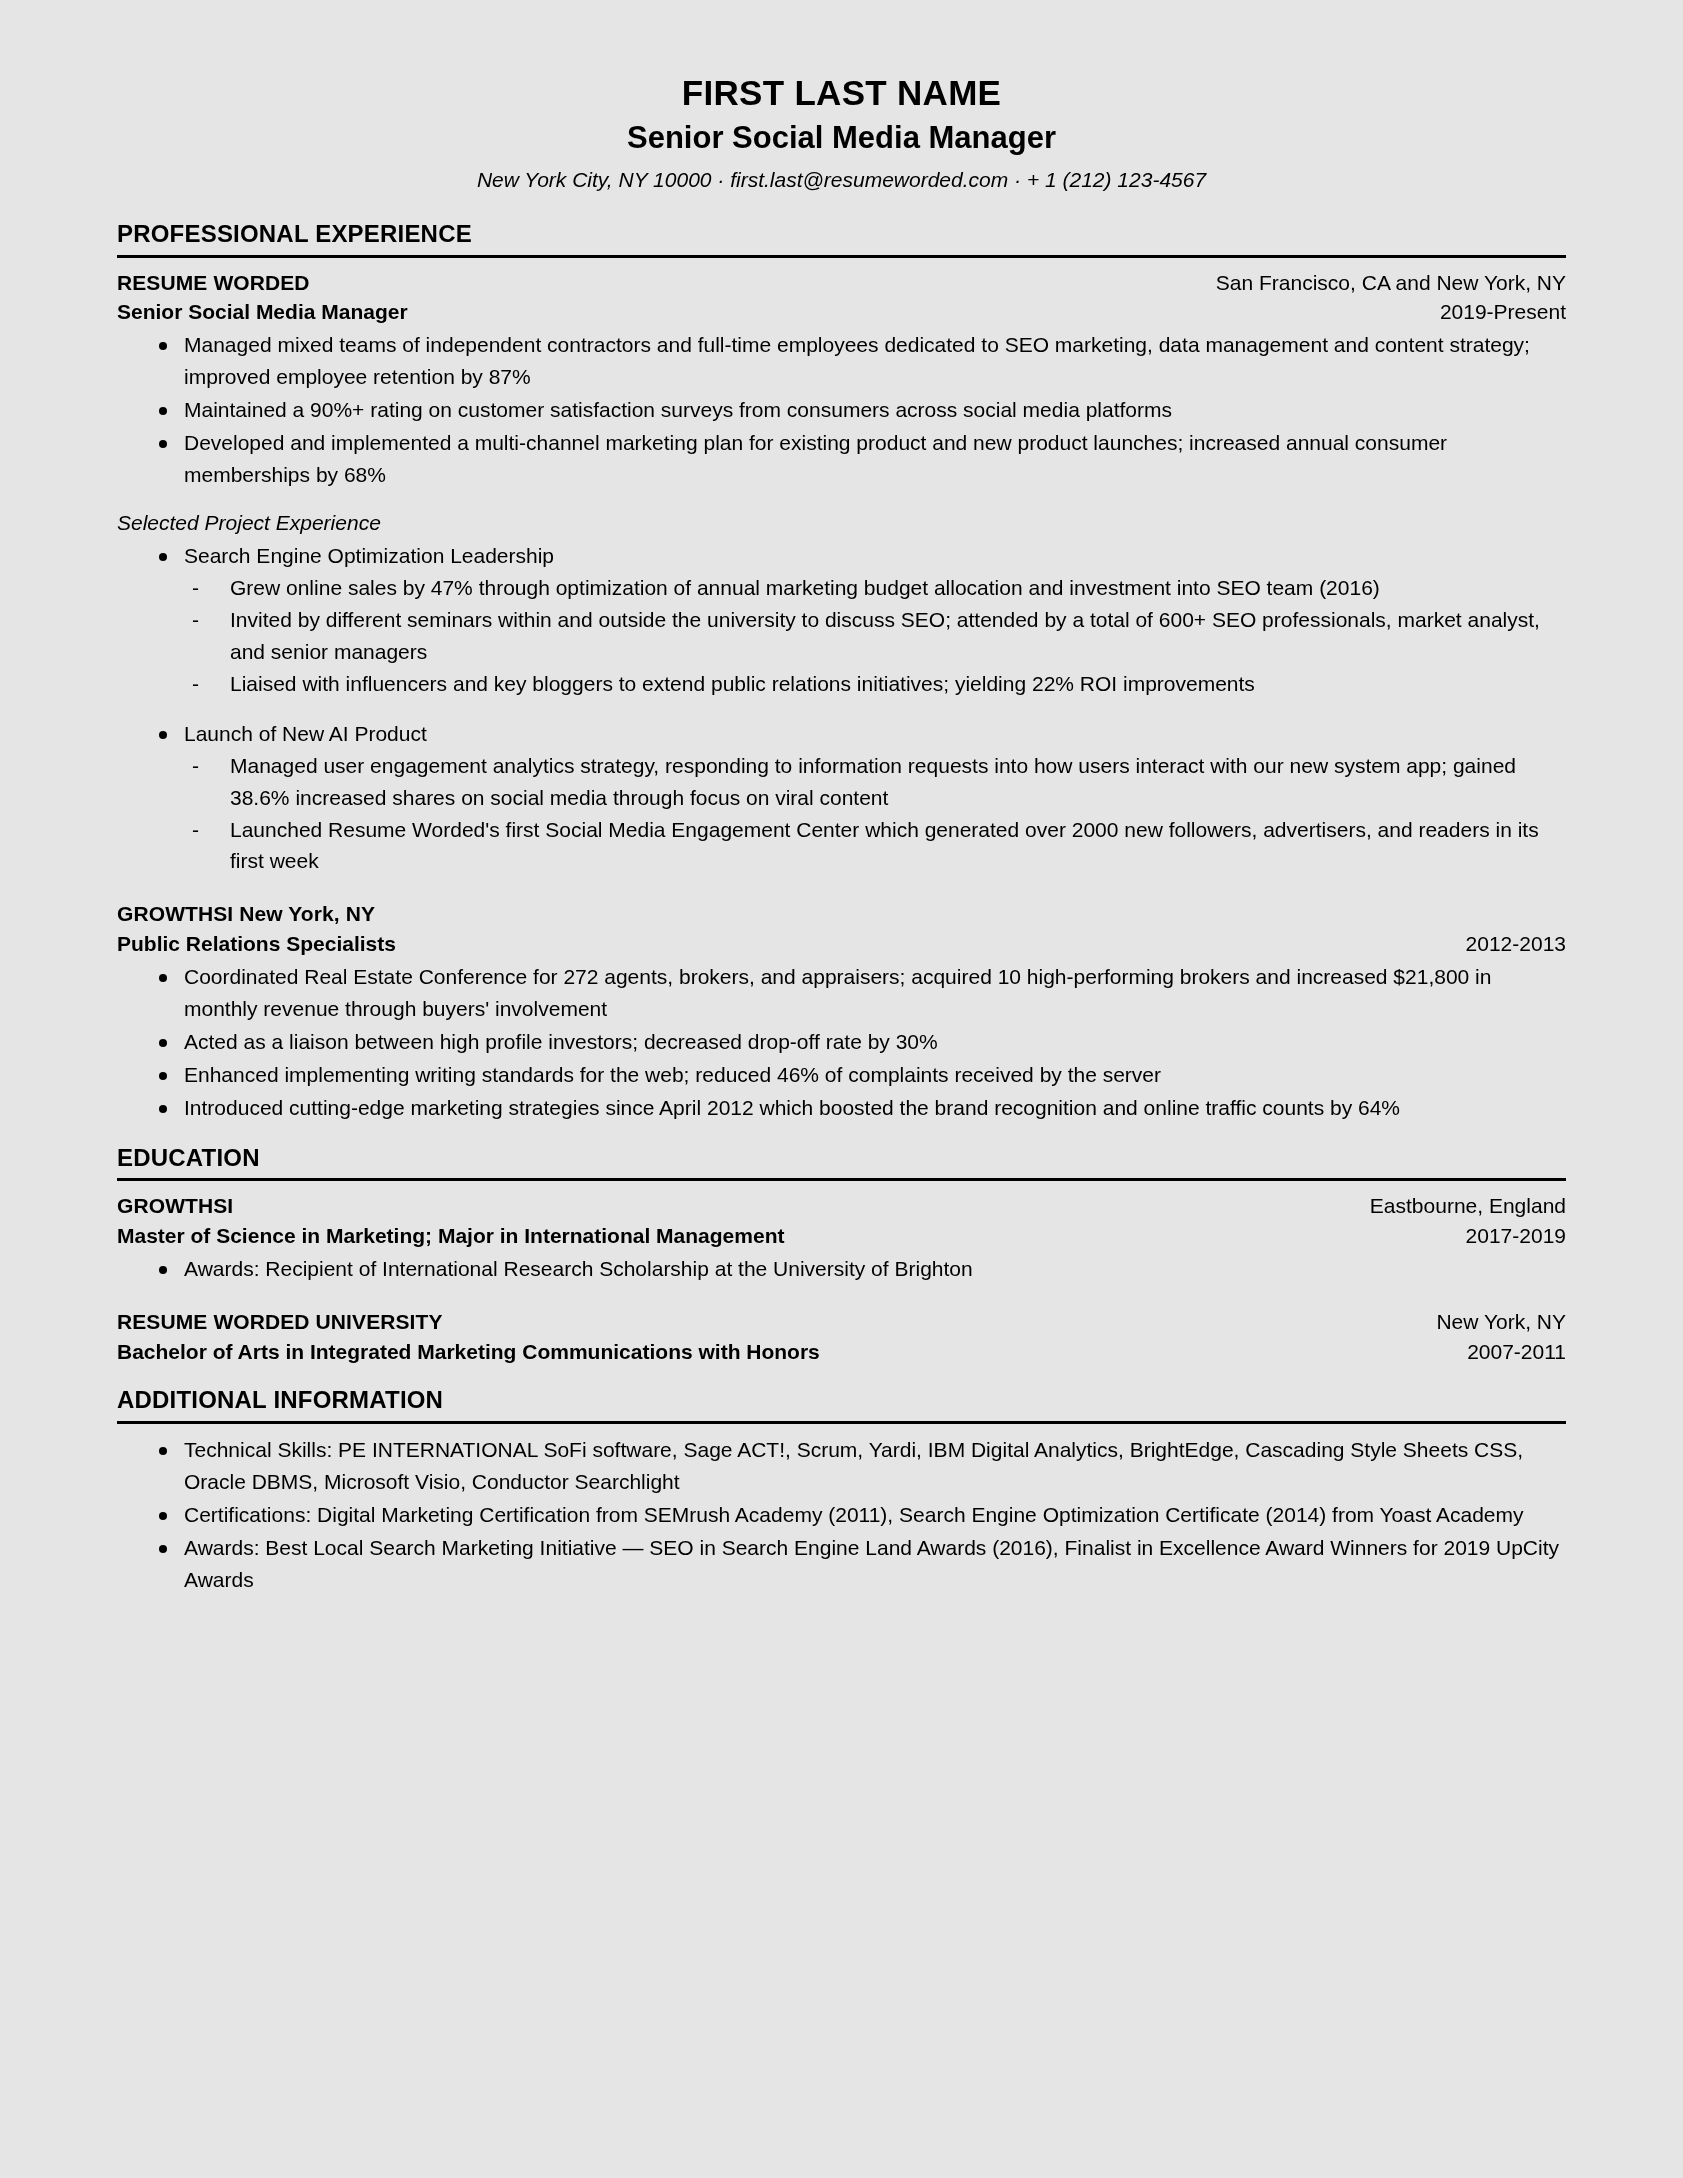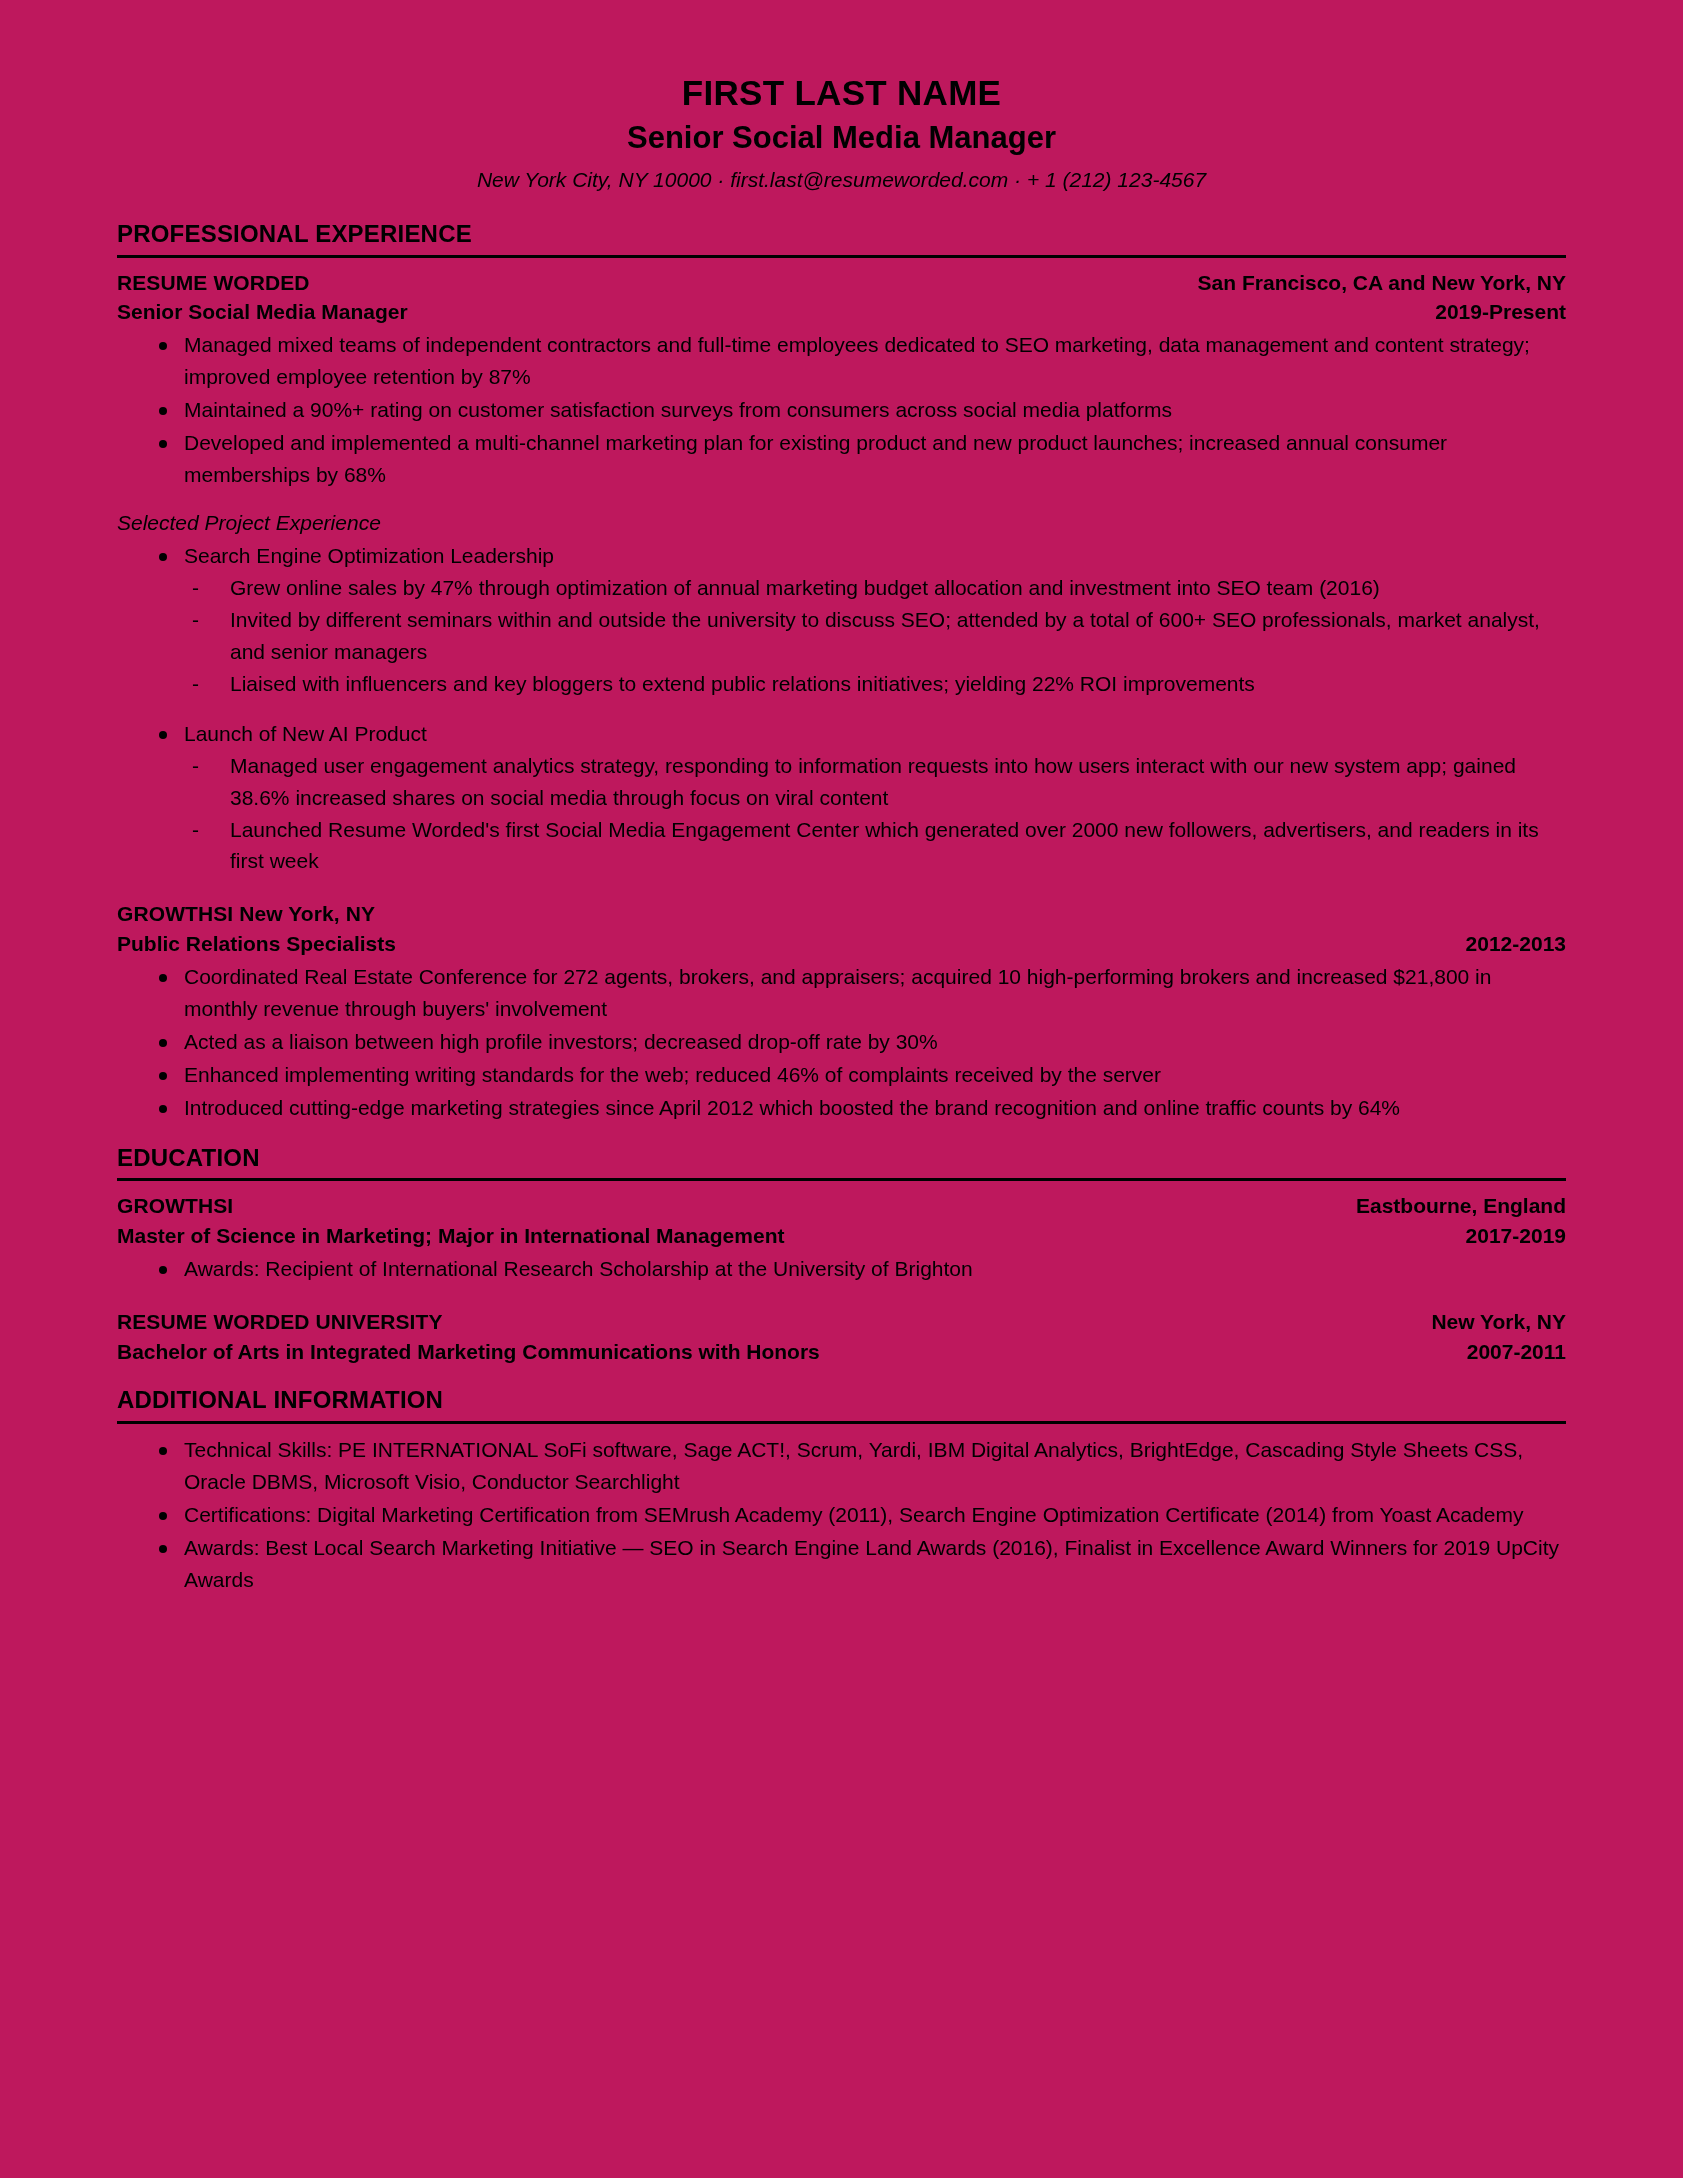--- a/index.html
+++ b/index.html
@@ -9,21 +9,21 @@
   }
   body {
     font-family: "Liberation Sans", sans-serif;
     color: #000000;
     -webkit-font-smoothing: antialiased;
   }
   .page {
     width: 1683px;
     min-height: 2178px;
     box-sizing: border-box;
-    background: #be185d;
+    background: #e5e5e5;
     padding: 71px 117px 40px 117px;
     position: relative;
   }
 
   
   .resume-header {
     text-align: center;
     margin-bottom: 26px;
   }
   .full-name {
@@ -73,21 +73,21 @@
     align-items: baseline;
     line-height: 1.42;
   }
   .entry-left {
     font-size: 21px;
     font-weight: bold;
     padding-right: 18px;
   }
   .entry-right {
     font-size: 21px;
-    font-weight: bold;
+    font-weight: normal;
     white-space: nowrap;
     text-align: right;
   }
   .entry-left.company { letter-spacing: 0.1px; }
 
   
   ul.bullets {
     list-style: none;
     margin: 2px 0 0 0;
     padding: 0;

